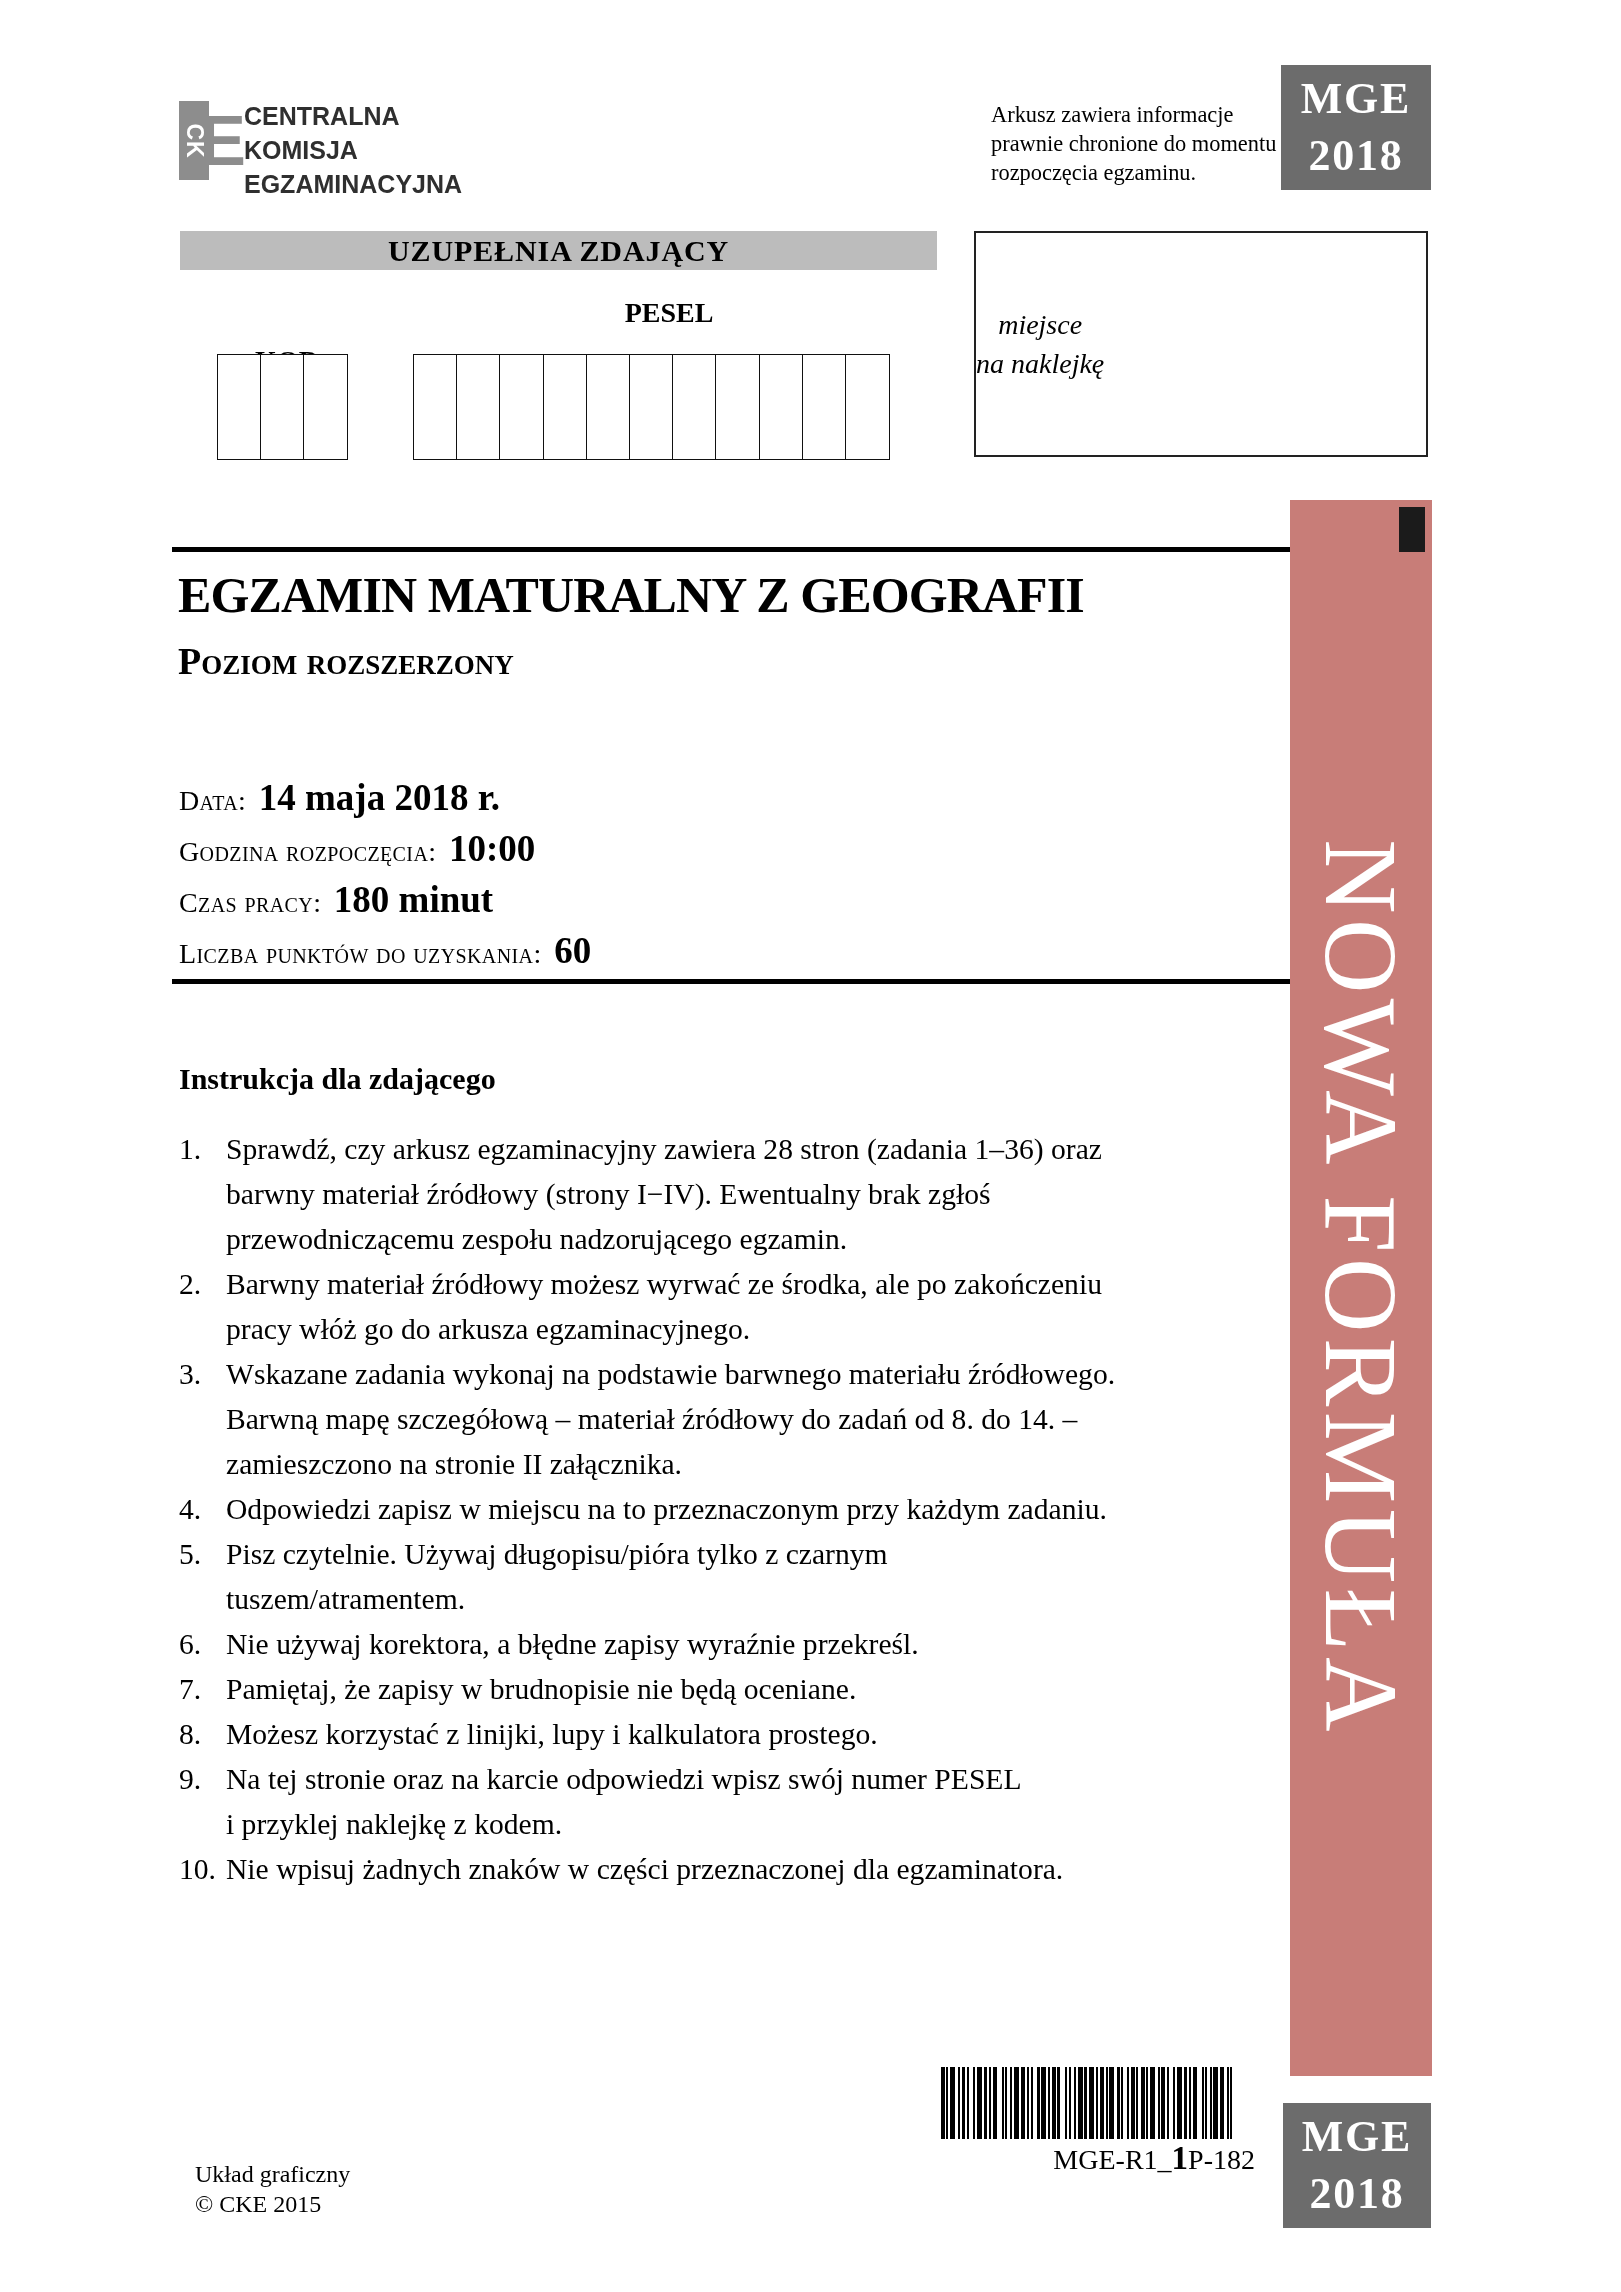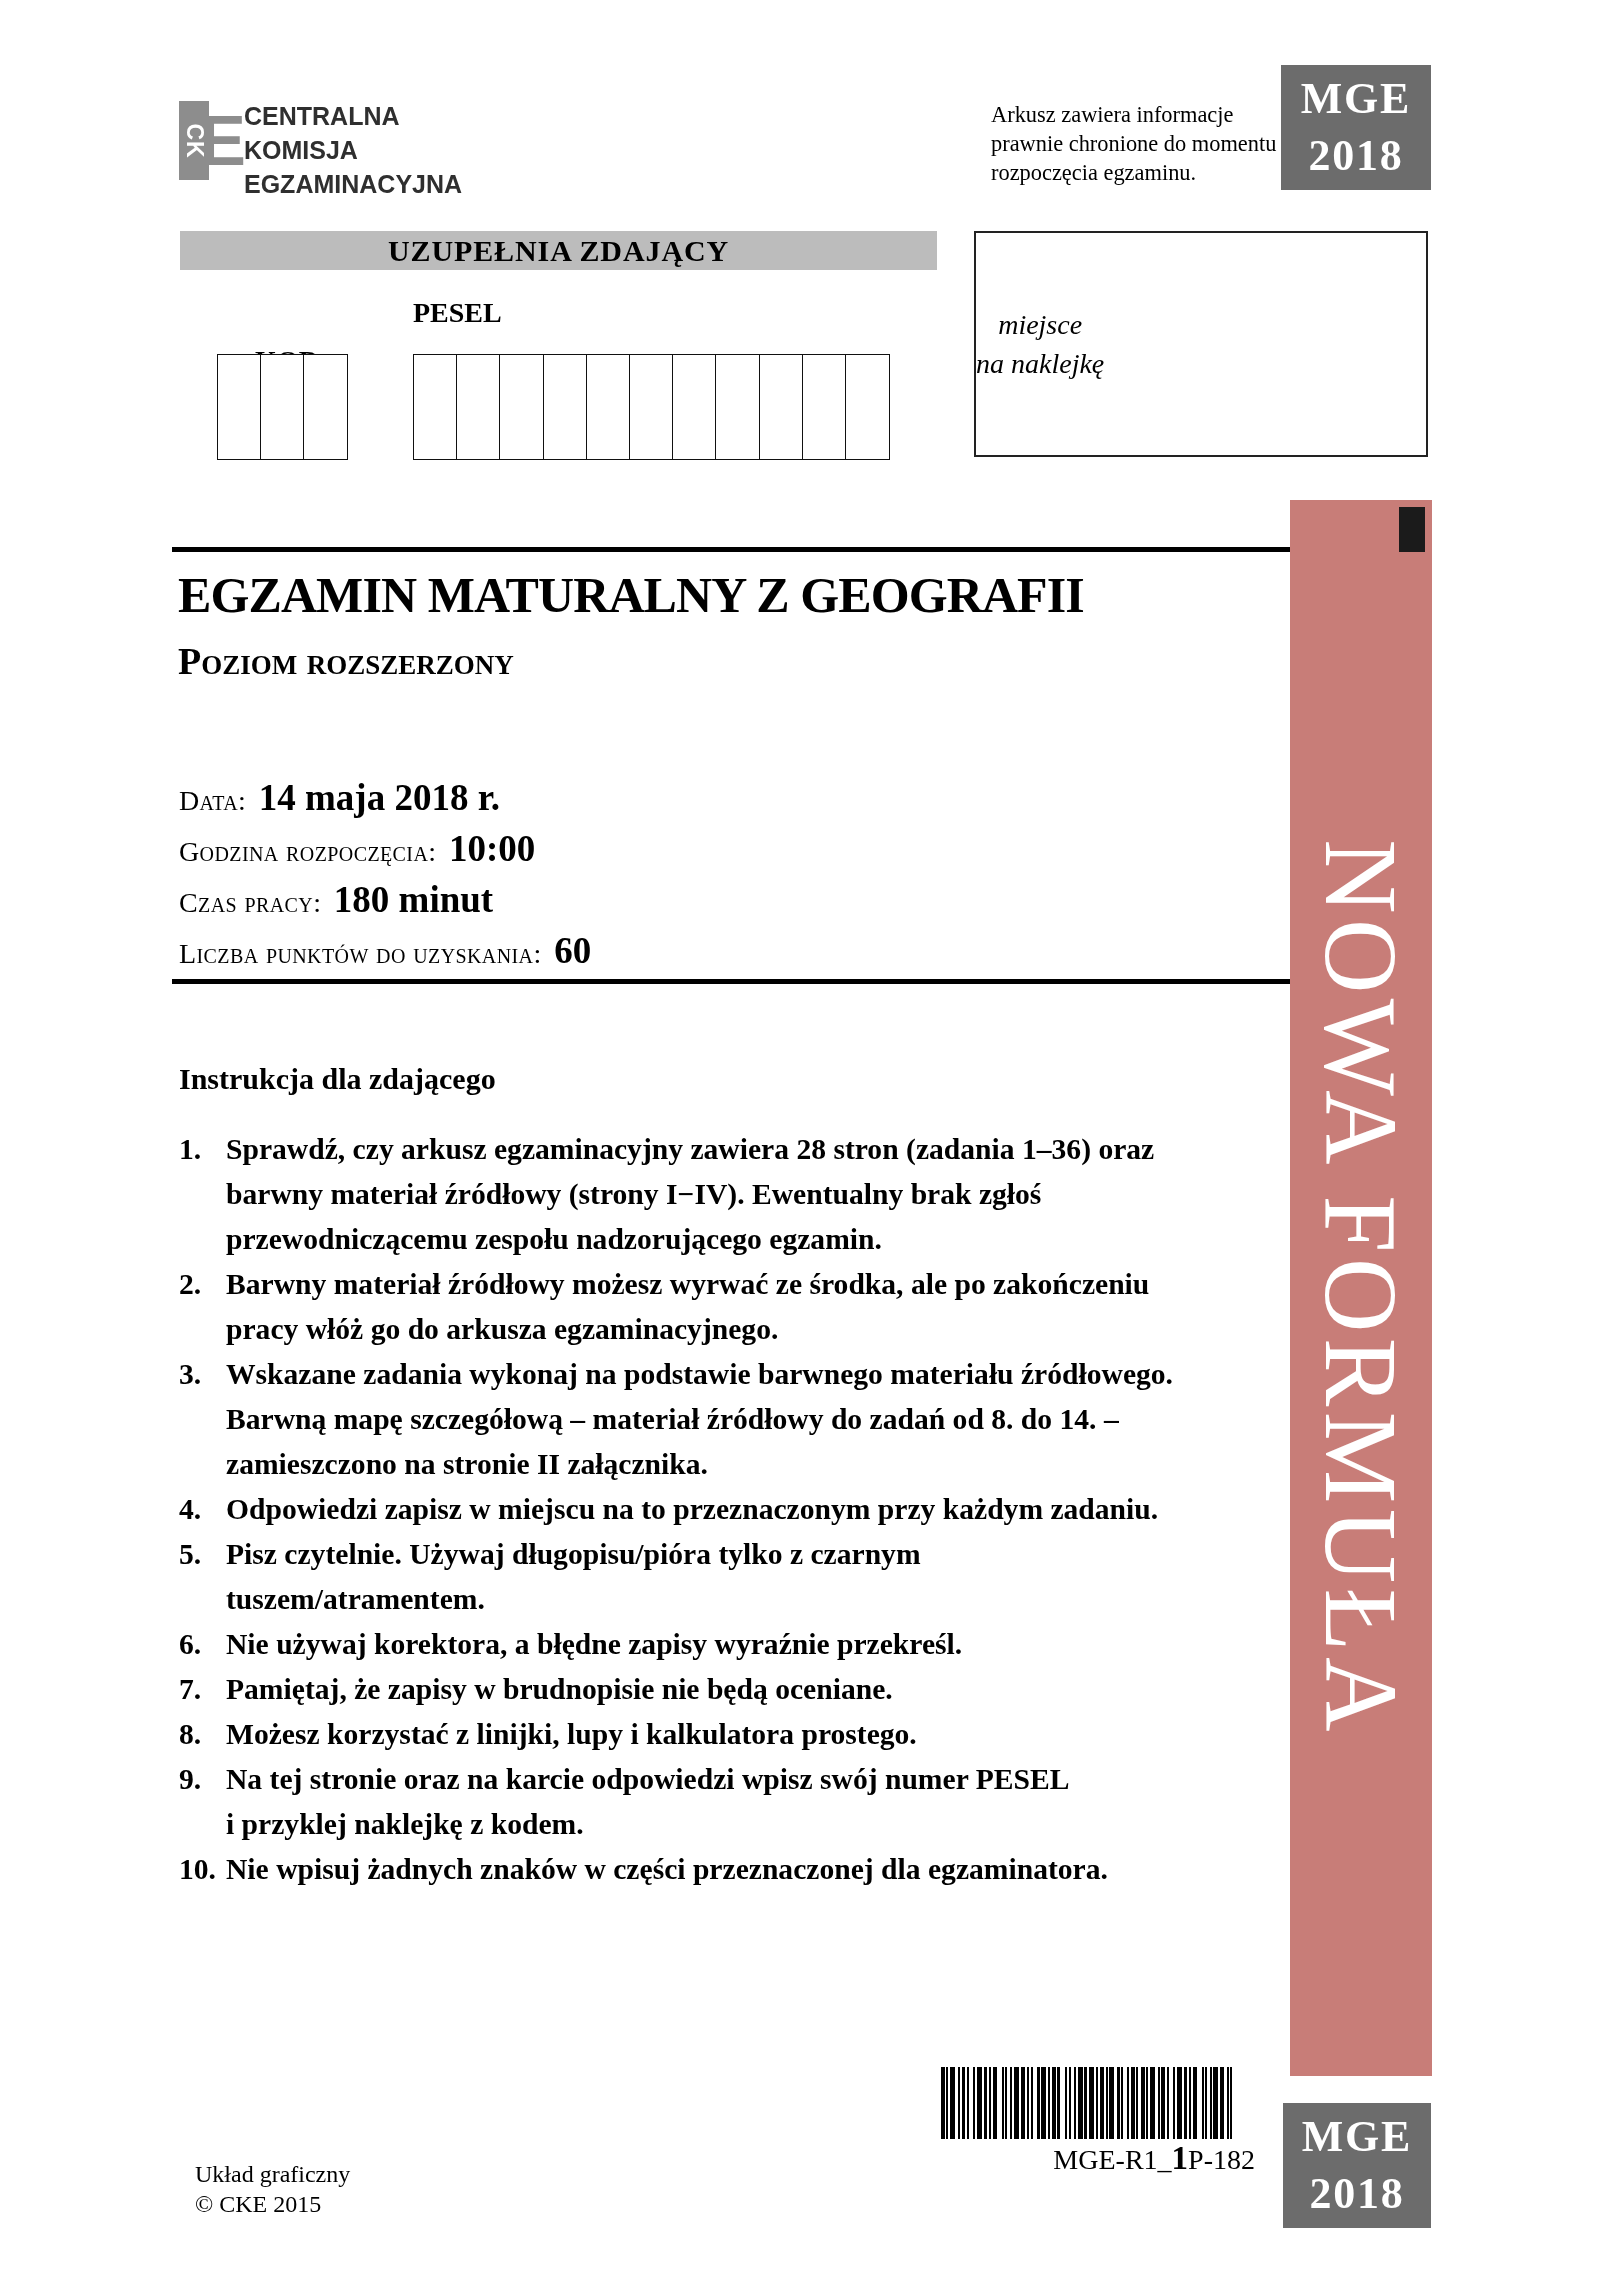--- a/index.html
+++ b/index.html
@@ -35,21 +35,21 @@
   }
   .badge-top { left:1281px; top:65px; width:150px; height:125px; font-size:44px; line-height:57px; padding-top:4.5px; box-sizing:border-box; }
   .badge-bottom { left:1283px; top:2103px; width:148px; height:125px; font-size:44px; line-height:57px; padding-top:4.5px; box-sizing:border-box; }
 
   
   .fill-bar {
     position:absolute; left:180px; top:231px; width:757px; height:39px; background:#bcbcbc;
     text-align:center; font-weight:bold; font-size:30px; line-height:39px; letter-spacing:0.9px;
   }
   .kod-label  { position:absolute; left:217px; top:297px; width:140px; text-align:center; font-weight:bold; font-size:28px;margin-top:48px; }
-  .pesel-label{ position:absolute; left:413px; top:297px; width:512px; text-align:left; font-weight:bold; font-size:28px; }
+  .pesel-label{ position:absolute; left:413px; top:297px; width:512px; text-align:center; font-weight:bold; font-size:28px; }
   .cells { position:absolute; top:354px; display:flex; }
   .cells-kod   { left:217px; }
   .cells-pesel { left:413px; }
   .cell {
     width:43px; height:104px; border:1.8px solid #111; background:#fff; margin-right:-1.8px;
   }
   .sticker-box {
     position:absolute; left:974px; top:231px; width:450px; height:222px;
     border:2.7px solid #222; background:#fff;
     display:flex; align-items:center; justify-content:flex-start; text-align:center;
@@ -75,21 +75,21 @@
   .details { position:absolute; left:179px; top:776px; }
   .detail-row { display:flex; align-items:baseline; height:51px; }
   .detail-label { font-variant:small-caps; font-size:28px; letter-spacing:0.4px; }
   .detail-value { font-weight:bold; font-size:37px; margin-left:12.5px; }
 
   
   .instr-heading { position:absolute; left:179px; top:1062px; font-weight:bold; font-size:30px; }
   .instr-list {
     position:absolute; left:179px; top:1127px; width:1111px;
     margin:0; padding:0; list-style:none; counter-reset:item;
-    font-size:29.6px; line-height:45px;font-weight:bold;
+    font-size:29.6px; line-height:45px;
   }
   .instr-list li { position:relative; padding-left:47px; counter-increment:item; }
   .instr-list li::before { content:counter(item) "."; position:absolute; left:0; top:0; }
 
   
   .sidebar { position:absolute; left:1290px; top:500px; width:142px; height:1576px; background:#c87d78; }
   .sidebar-marker { position:absolute; left:1399px; top:507px; width:26px; height:45px; background:#1b1b1b; }
   .sidebar-text-wrap { position:absolute; left:1290px; top:500px; width:142px; height:1576px; overflow:visible; }
   .sidebar-text {
     position:absolute; left:0; top:0; width:1576px; height:142px;

